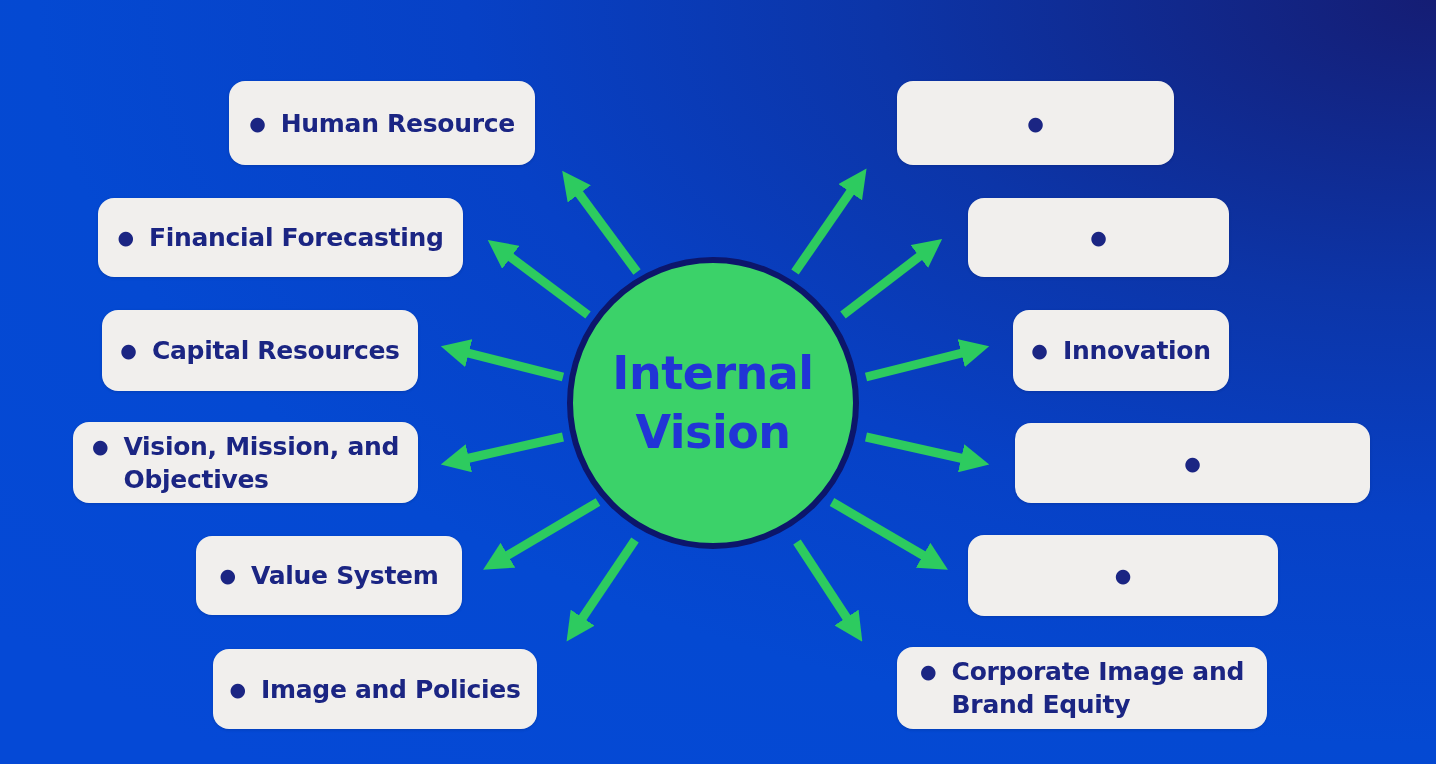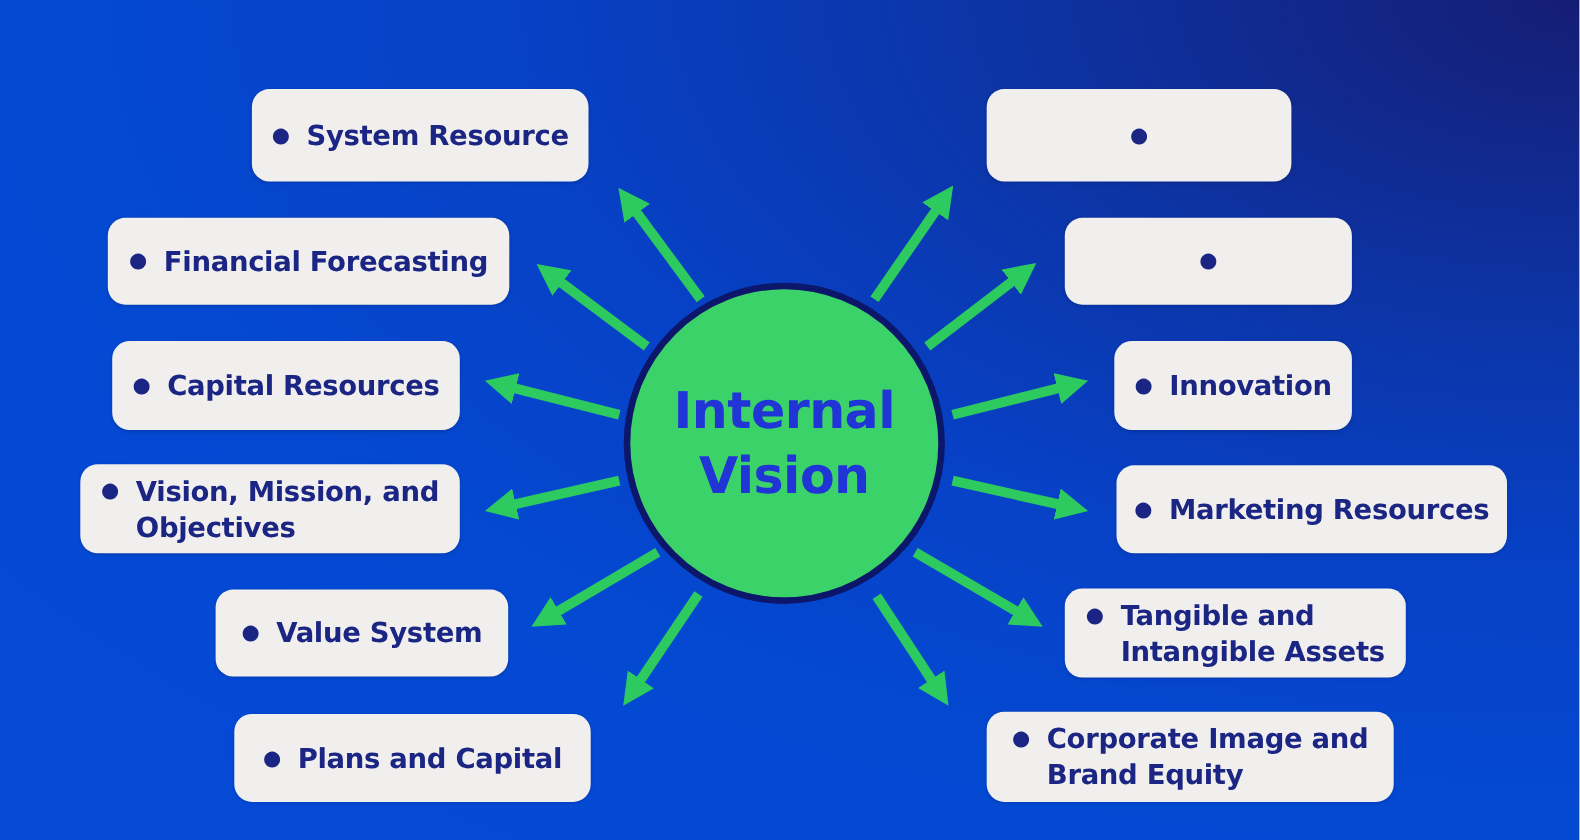--- a/index.html
+++ b/index.html
@@ -122,21 +122,21 @@
   </svg>
 
   <div class="center-node">
     <div>Internal</div>
     <div>Vision</div>
   </div>
 
   <div class="factor-box b-l1">
     <div class="factor-row">
       <span class="bullet">●</span>
-      <span class="factor-label">System Resource</span>
+      <span class="factor-label">Human Resource</span>
     </div>
   </div>
   <div class="factor-box b-l2">
     <div class="factor-row">
       <span class="bullet">●</span>
       <span class="factor-label">Financial Forecasting</span>
     </div>
   </div>
   <div class="factor-box b-l3">
     <div class="factor-row">
@@ -153,21 +153,21 @@
   </div>
   <div class="factor-box b-l5">
     <div class="factor-row">
       <span class="bullet">●</span>
       <span class="factor-label">Value System</span>
     </div>
   </div>
   <div class="factor-box b-l6">
     <div class="factor-row">
       <span class="bullet">●</span>
-      <span class="factor-label">Plans and Capital</span>
+      <span class="factor-label">Image and Policies</span>
     </div>
   </div>
 
   <div class="factor-box b-r1">
     <div class="factor-row">
       <span class="bullet">●</span>
     </div>
   </div>
   <div class="factor-box b-r2">
     <div class="factor-row">
@@ -176,28 +176,25 @@
   </div>
   <div class="factor-box b-r3">
     <div class="factor-row">
       <span class="bullet">●</span>
       <span class="factor-label">Innovation</span>
     </div>
   </div>
   <div class="factor-box b-r4">
     <div class="factor-row">
       <span class="bullet">●</span>
-      <span class="factor-label">Marketing Resources</span>
     </div>
   </div>
   <div class="factor-box b-r5">
     <div class="factor-row">
       <span class="bullet">●</span>
-      <span class="factor-label">Tangible and
-Intangible Assets</span>
     </div>
   </div>
   <div class="factor-box b-r6">
     <div class="factor-row">
       <span class="bullet">●</span>
       <span class="factor-label">Corporate Image and
 Brand Equity</span>
     </div>
   </div>
 

